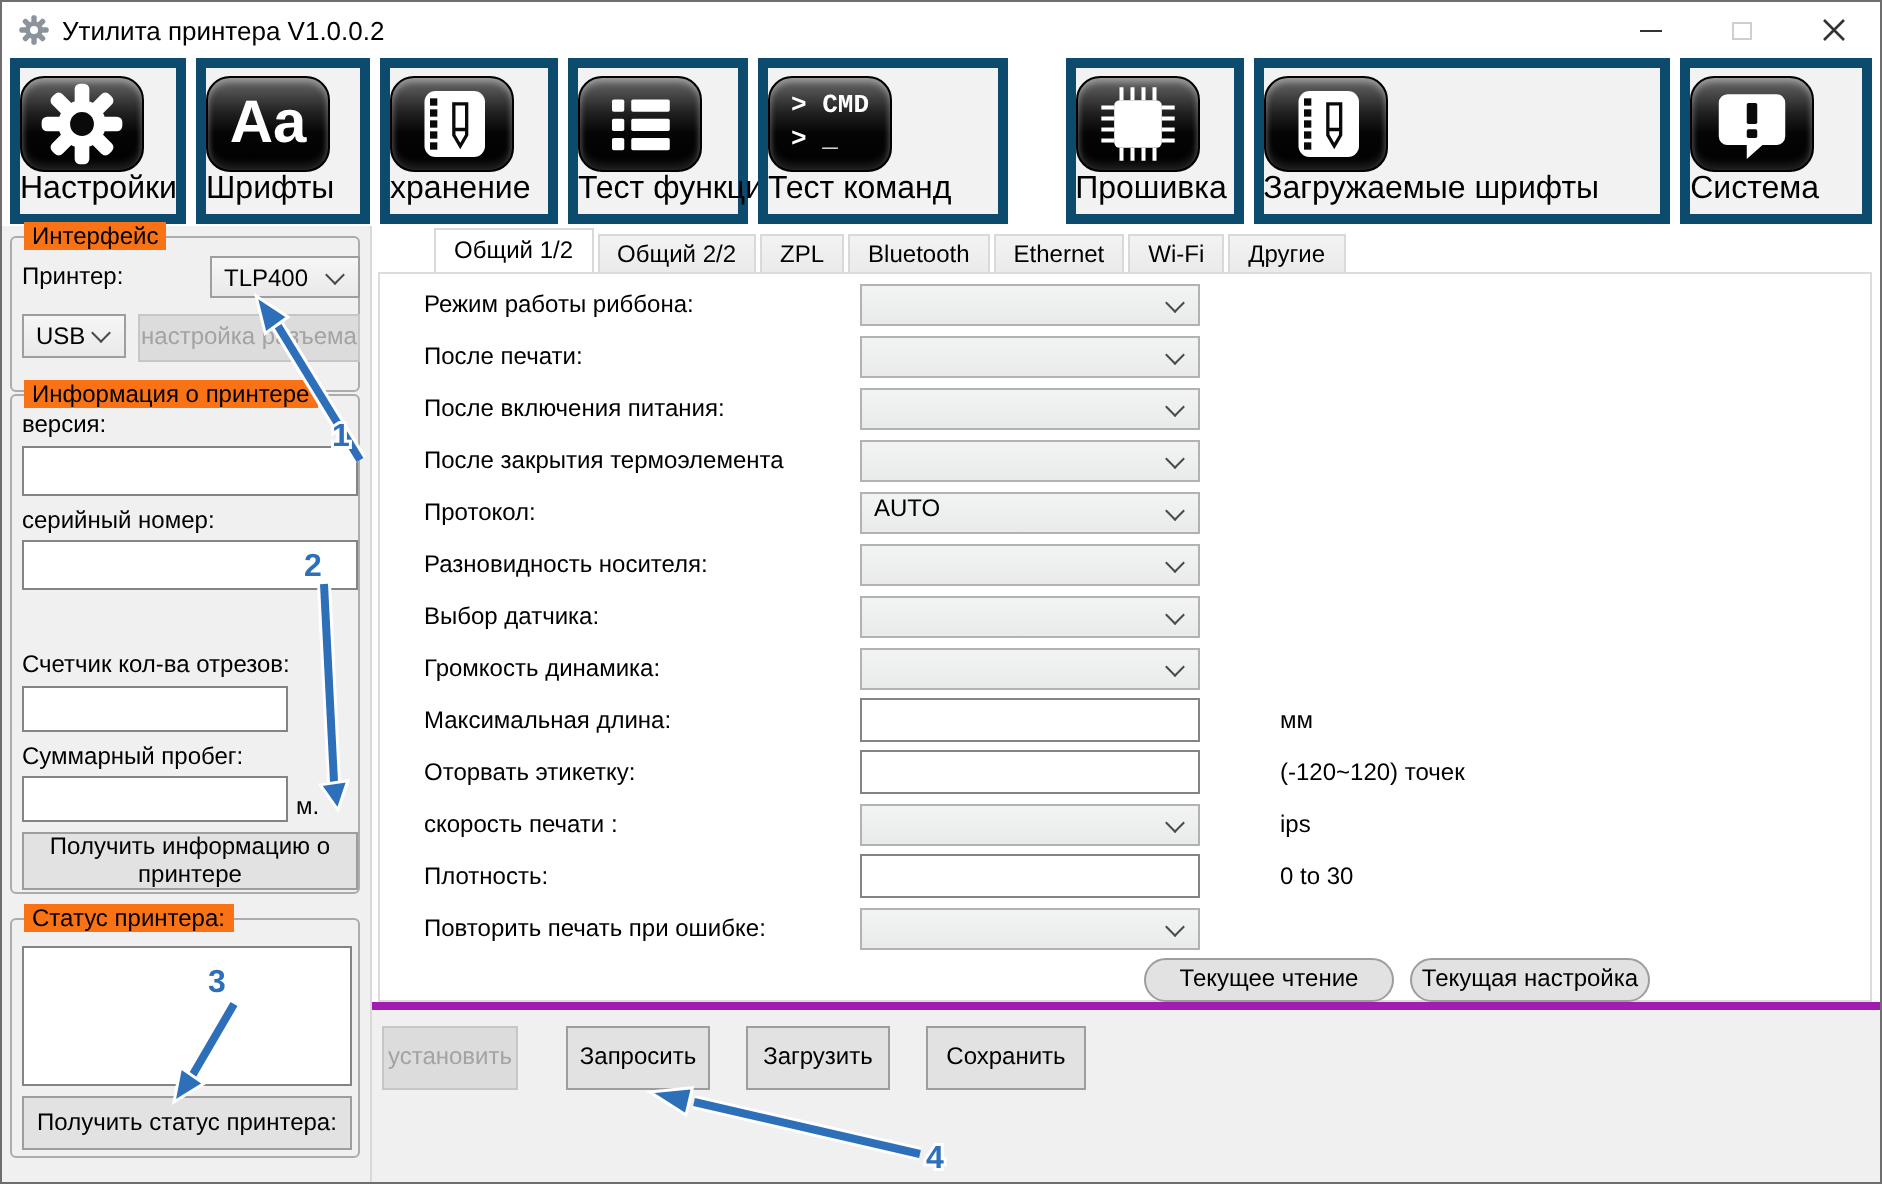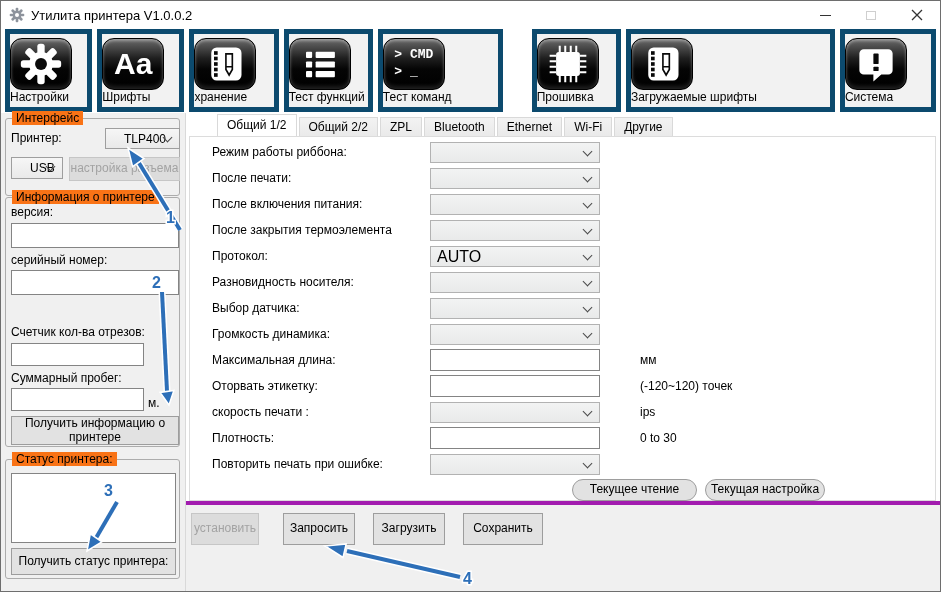--- a/index.html
+++ b/index.html
@@ -16,39 +16,39 @@
   .win-controls{margin-left:auto;display:flex;height:100%;}
   .win-btn{width:46px;height:100%;display:flex;align-items:center;justify-content:center;cursor:default;}
   .min-glyph{width:11px;height:1px;background:#333;}
   .max-glyph{width:10px;height:9px;border:1px solid #cfcfcf;}
   
   .toolbar{position:absolute;left:0;top:28px;width:100%;height:84px;background:#fff;display:flex;align-items:stretch;padding:0 4px;}
   .tool-cell{
     border:5px solid #0c4a6e;background:#f2f2f2;height:83px;margin-right:5px;
     display:flex;flex-direction:column;align-items:flex-start;padding-top:4px;cursor:default;
   }
-  .tool-cell .tool-label{margin-top:auto;padding-bottom:3px;font-size:12px;white-space:nowrap;}
+  .tool-cell .tool-label{margin-top:auto;padding-bottom:3px;font-size:16px;white-space:nowrap;}
   .icon-btn{
     width:62px;height:62px;border-radius:12px;border:1px solid #000;
     background:linear-gradient(180deg,#6a6a6a 0%,#202020 38%,#050505 60%,#000 100%);
     box-shadow:inset 0 2px 3px rgba(255,255,255,.35), inset 0 -3px 4px rgba(255,255,255,.12);
     display:flex;align-items:center;justify-content:center;overflow:hidden;
   }
   .icon-btn svg{display:block;}
   .aa-glyph{color:#fff;font-weight:bold;font-size:30px;line-height:1;}
   .cmd-glyph{color:#fff;font-family:"Liberation Mono","DejaVu Sans Mono",monospace;font-weight:bold;font-size:13px;line-height:1.3;white-space:pre;text-align:left;}
   
   .sidebar{position:absolute;left:0;top:112px;width:185px;height:480px;background:#f0f0f0;border-right:1px solid #d9d9d9;}
   .group{position:absolute;border:1px solid #acacac;border-radius:3px;}
   .gtitle{position:absolute;top:-8px;left:6px;background:#f97316;padding:0 4px;font-size:12px;white-space:nowrap;text-align:right;}
   .slabel{position:absolute;font-size:12px;white-space:nowrap;}
   .combo{
     position:absolute;height:21px;border:1px solid #9e9e9e;
     background:linear-gradient(#f6f6f6,#e9e9e9);
-    display:flex;align-items:center;padding:0 20px 0 18px;font-size:12px;cursor:default;
+    display:flex;align-items:center;padding:0 20px 0 6px;font-size:12px;cursor:default;
   }
   .chev{position:absolute;right:8px;top:5px;width:7px;height:7px;border-right:1.6px solid #4a4a4a;border-bottom:1.6px solid #4a4a4a;transform:rotate(45deg);}
   .tinput{position:absolute;background:#fff;border:1px solid #848484;}
   .btn{
     position:absolute;background:#e2e2e2;border:1px solid #9d9d9d;
     display:flex;align-items:center;justify-content:center;text-align:center;
     font-size:12px;line-height:1.15;cursor:default;
   }
   .btn.disabled{background:#dcdcdc;border-color:#c6c6c6;color:#a3a3a3;}
   
@@ -59,21 +59,21 @@
     font-size:12px;white-space:nowrap;cursor:default;
   }
   .tab.active{height:22px;line-height:21px;background:#fff;position:relative;z-index:3;}
   .page{position:absolute;left:188px;top:135px;width:747px;height:365px;background:#fff;border:1px solid #dcdcdc;z-index:1;}
   .form{position:absolute;left:0;top:2px;width:100%;}
   .frow{display:flex;align-items:center;height:26px;gap:28px;}
   .flabel{margin-left:22px;width:190px;font-size:12px;white-space:nowrap;}
   .fcombo{
     position:relative;width:170px;height:21px;border:1px solid #b2b2b2;
     background:linear-gradient(#f2f3f3,#e9eaea);
-    display:flex;align-items:flex-end;padding:0 20px 0 6px;font-size:16px;cursor:default;
+    display:flex;align-items:flex-start;padding:0 20px 0 6px;font-size:12px;cursor:default;
   }
   .ftext{width:170px;height:22px;background:#fff;border:1px solid #848484;}
   .fsuffix{margin-left:12px;font-size:12px;white-space:nowrap;}
   .page-actions .btn{height:22px;border-radius:11px;}
   
   .footer{position:absolute;left:185px;top:500px;width:756px;height:92px;background:#f0f0f0;border-top:4px solid #a21caf;}
   .footer .btn{top:8px;height:32px;}
   
   .annotations{position:absolute;left:0;top:0;width:941px;height:592px;pointer-events:none;z-index:9;}
   .annotations text{font-family:"Liberation Sans","DejaVu Sans",sans-serif;font-weight:bold;font-size:16px;}

